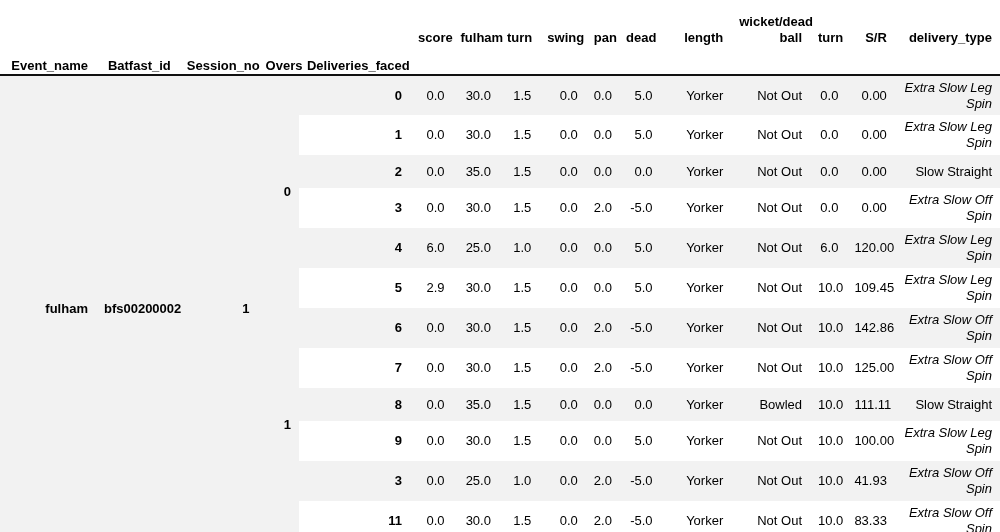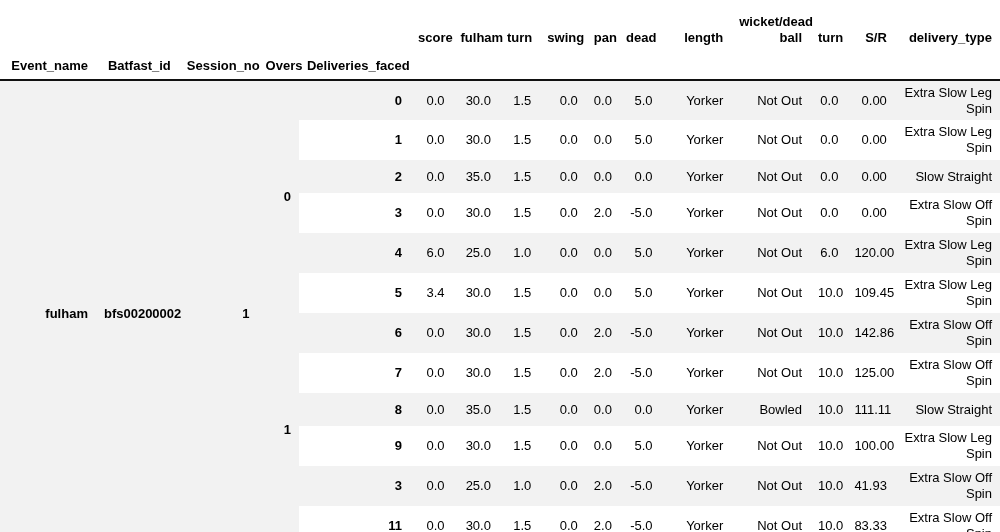--- a/index.html
+++ b/index.html
@@ -47,21 +47,20 @@
     padding-bottom: 4px;
     height: 46px;
     background: #ffffff;
     white-space: normal;
   }
   thead tr.idx-head th {
     font-weight: bold;
     font-size: 13px;
     text-align: right;
     vertical-align: bottom;
-    padding-bottom: 5px;
     height: 24px;
     background: #ffffff;
     border-bottom: 2px solid #111111;
     white-space: nowrap;
   }
   thead tr.idx-head th.blank-under {
     border-bottom: 2px solid #111111;
   }
 
   
@@ -84,21 +83,21 @@
     background: #f2f2f2;
     vertical-align: top;
     font-weight: bold;
     text-align: right;
     padding-top: 10px;
   }
 
   .rowtall { height: 40px; }
   .rowshort { height: 33px; }
 
-  .two-line { line-height: 15px; }
+  .two-line { line-height: 15px; font-style: italic; }
 </style>
 </head>
 <body>
 
 <div class="df-wrap">
   <table class="dataframe">
     <colgroup>
       <col style="width:95px">
       <col style="width:82px">
       <col style="width:78px">
@@ -232,21 +231,21 @@
         <td class="striped num">5.0</td>
         <td class="striped txt">Yorker</td>
         <td class="striped txt">Not Out</td>
         <td class="striped num">6.0</td>
         <td class="striped num">120.00</td>
         <td class="striped txt two-line">Extra Slow Leg Spin</td>
       </tr>
 
       <tr class="odd rowtall">
         <td class="striped idxcell">5</td>
-        <td class="striped num">3.4</td>
+        <td class="striped num">2.9</td>
         <td class="striped num">30.0</td>
         <td class="striped num">1.5</td>
         <td class="striped num">0.0</td>
         <td class="striped num">0.0</td>
         <td class="striped num">5.0</td>
         <td class="striped txt">Yorker</td>
         <td class="striped txt">Not Out</td>
         <td class="striped num">10.0</td>
         <td class="striped num">109.45</td>
         <td class="striped txt two-line">Extra Slow Leg Spin</td>

